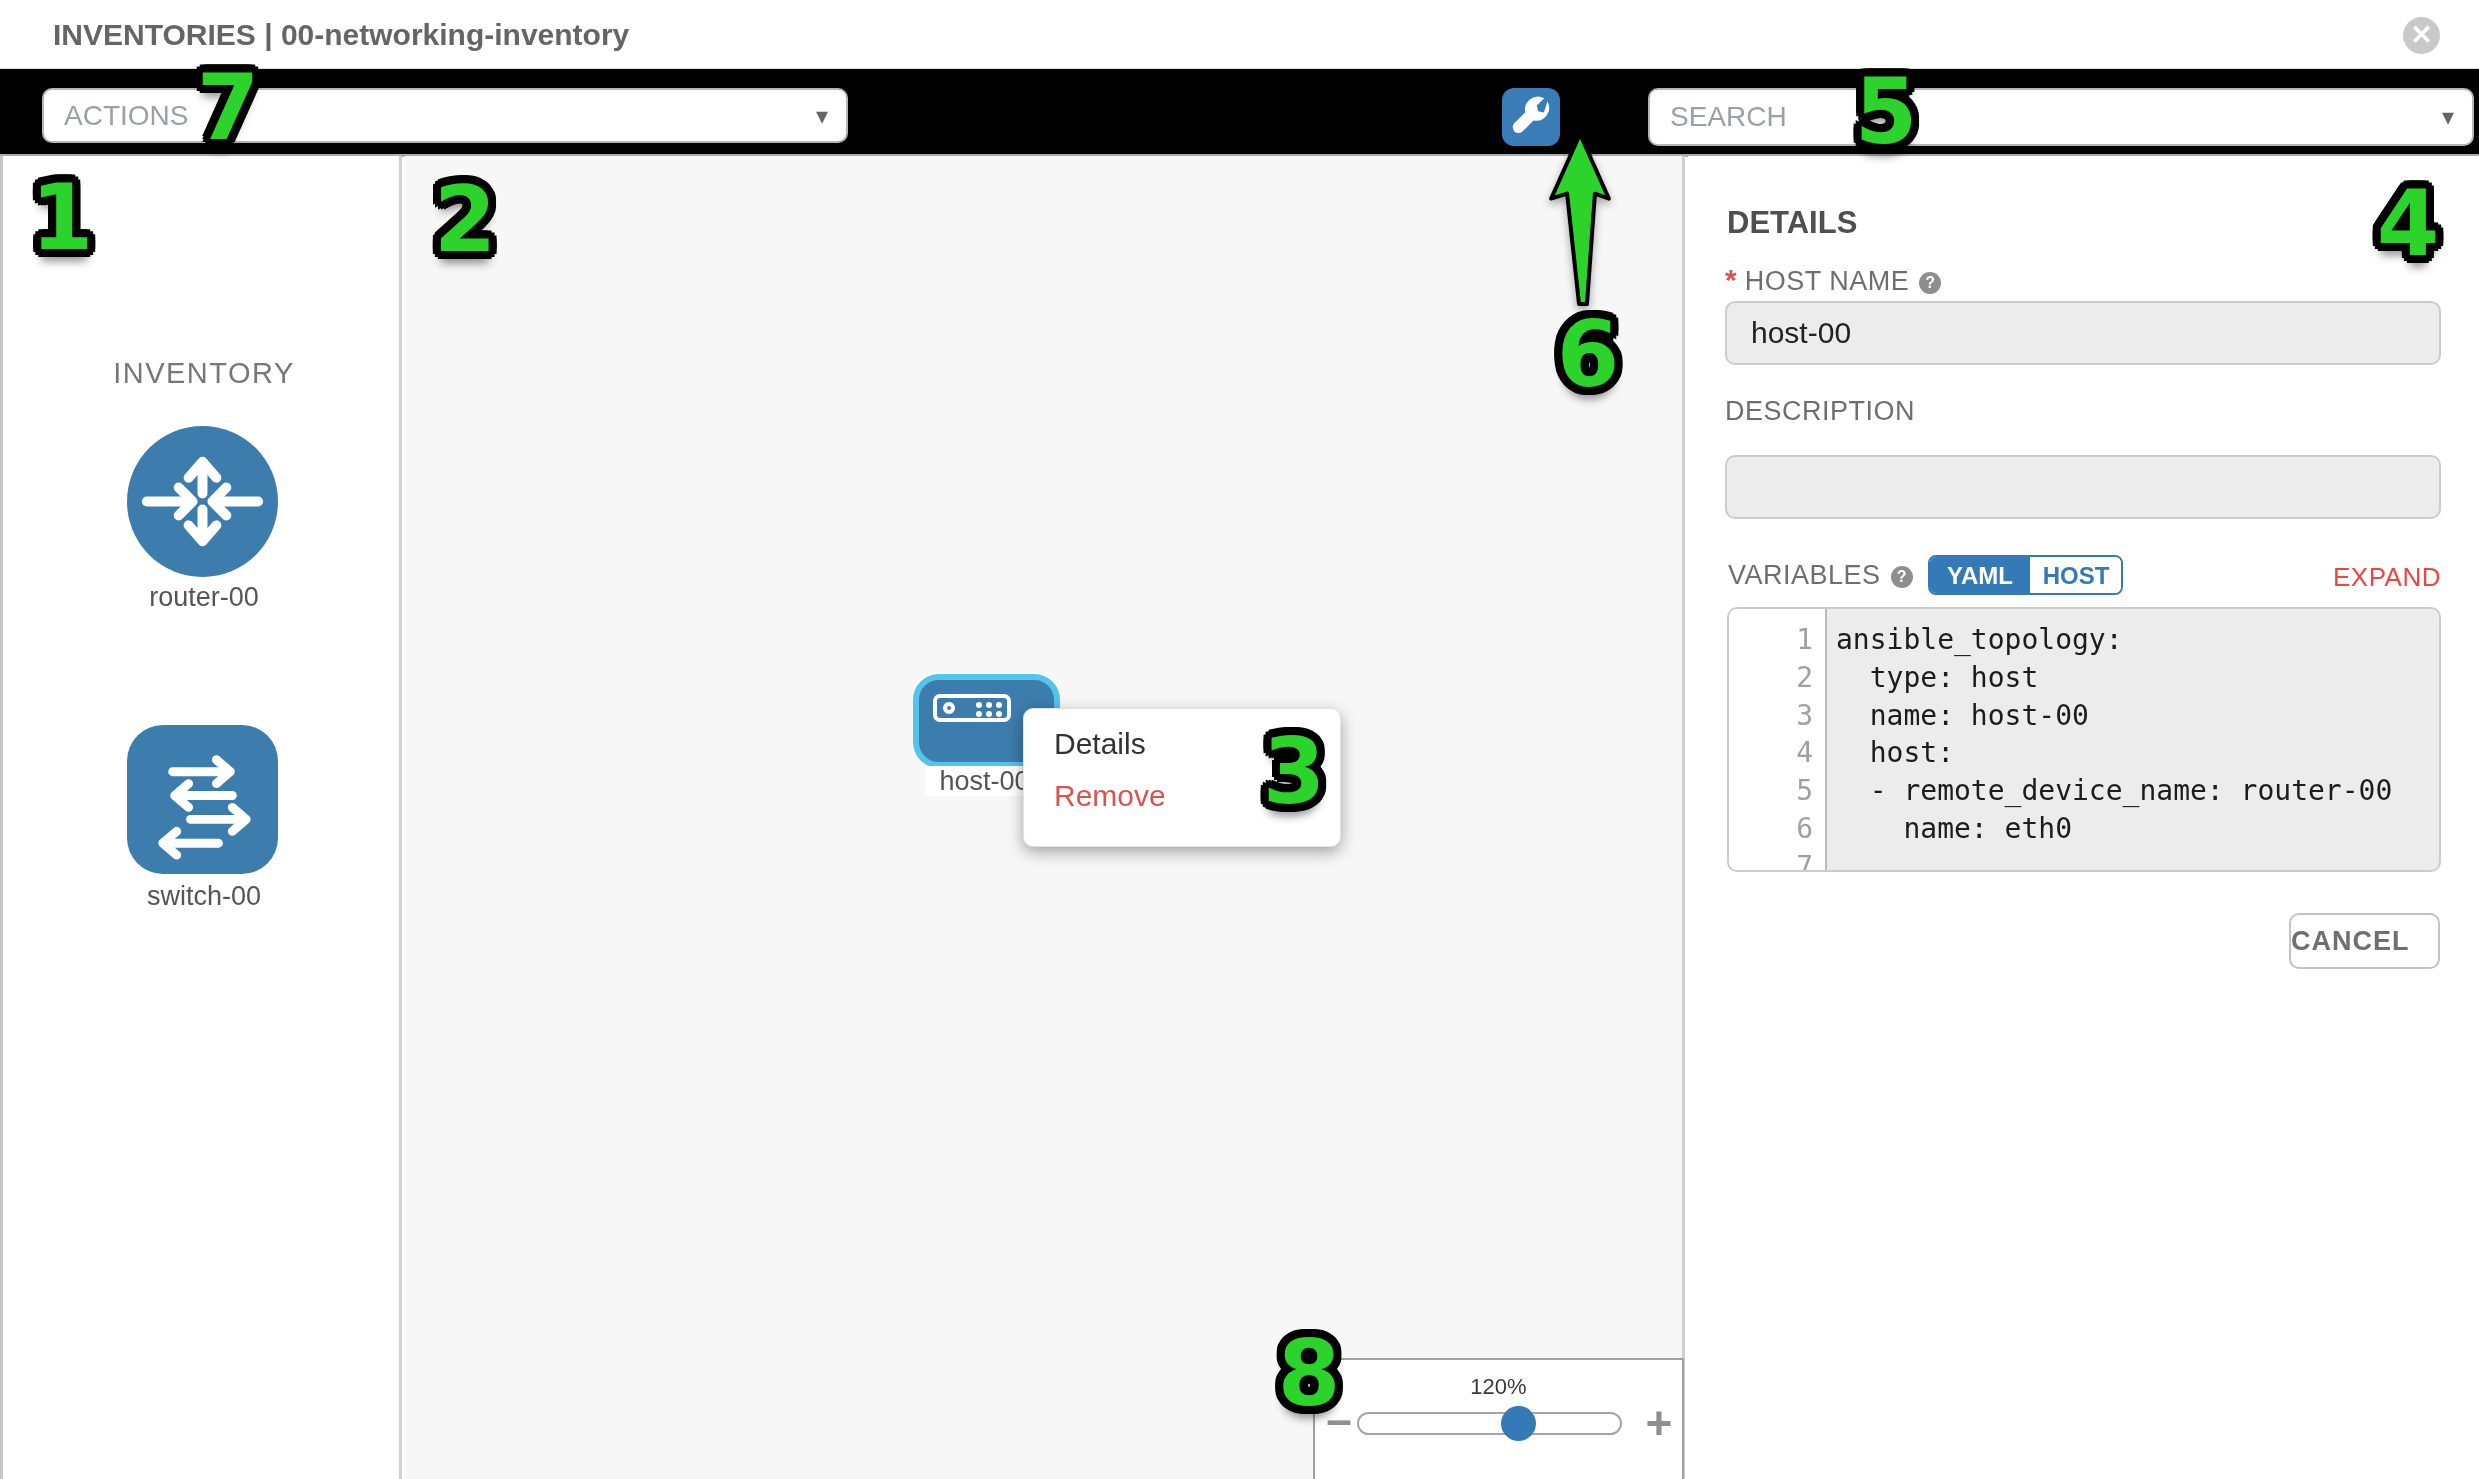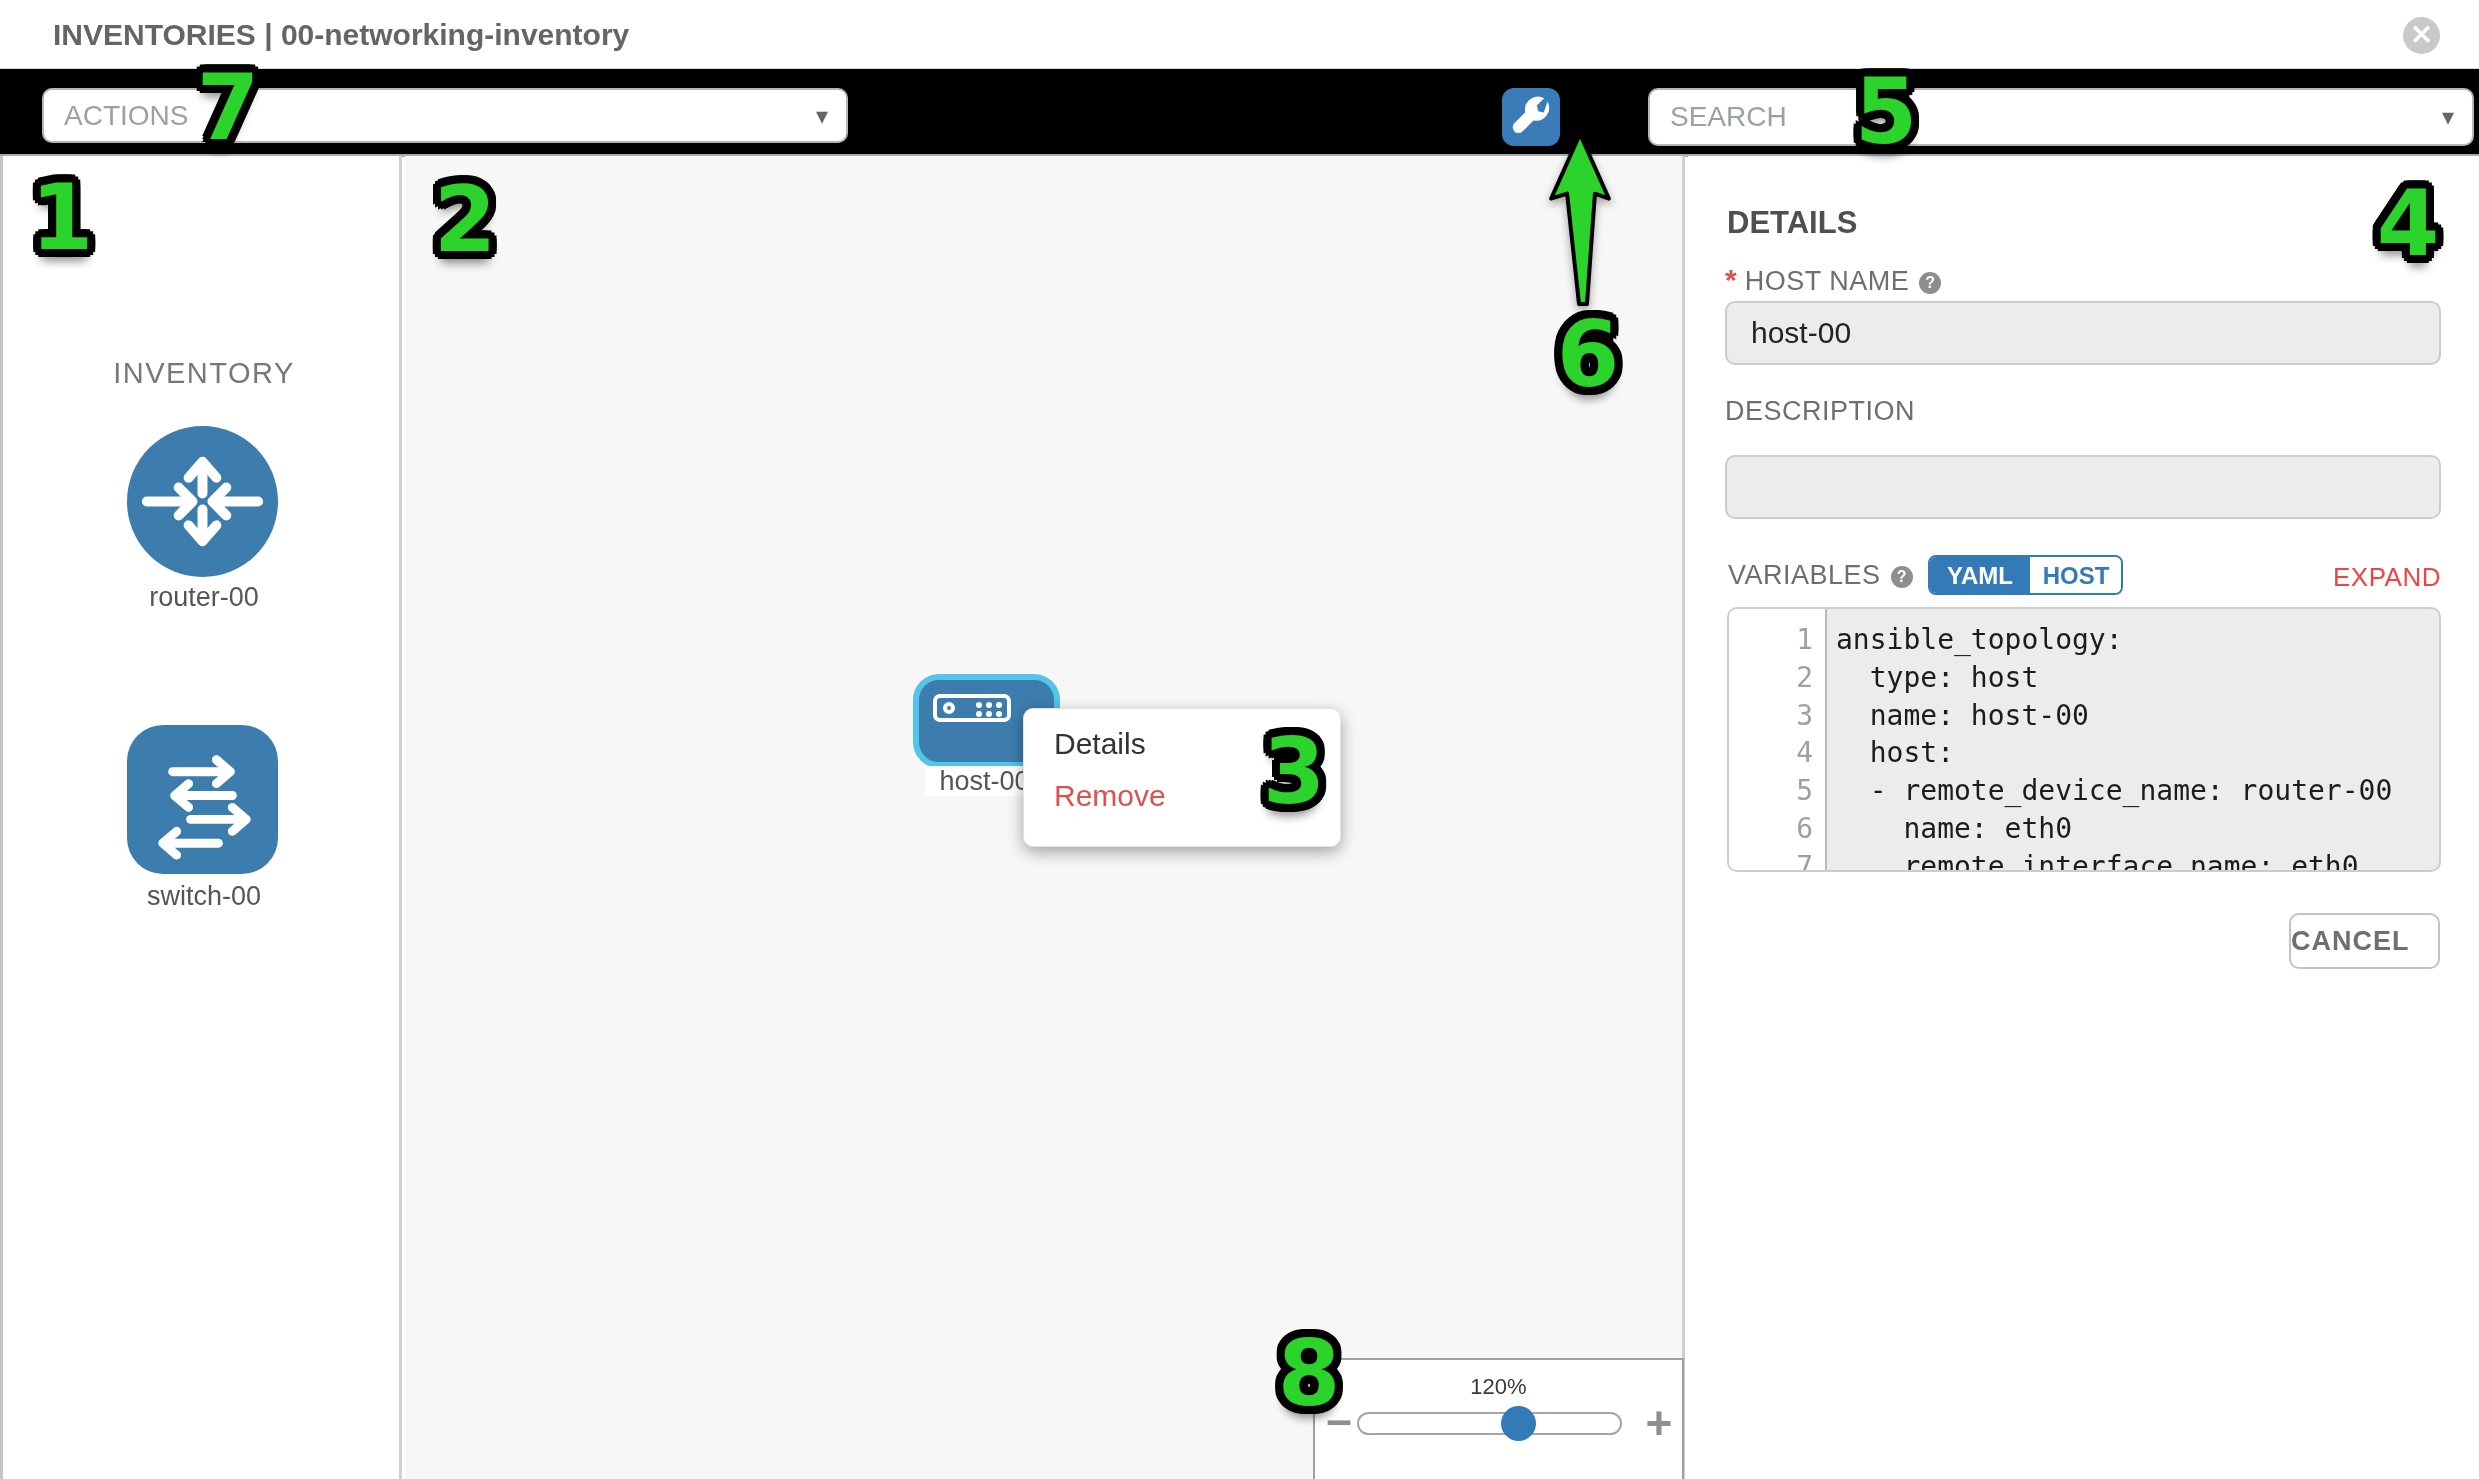--- a/index.html
+++ b/index.html
@@ -248,21 +248,20 @@
     <div class="code-row" style="top:163px;">
         <span class="ln">5</span>
         <span class="cl">  - remote_device_name: router-00</span>
       </div>
     <div class="code-row" style="top:201px;">
         <span class="ln">6</span>
         <span class="cl">    name: eth0</span>
       </div>
     <div class="code-row" style="top:239px;">
         <span class="ln">7</span>
-        <span class="cl">    remote_interface_name: eth0</span>
       </div>
   </div>
 
   <div id="cancel-btn">CANCEL</div>
 </div>
 
 <span class="ann" style="left:62px;   top:217px;">1</span>
 <span class="ann" style="left:465px;  top:219px;">2</span>
 <span class="ann" style="left:1294px; top:771px;">3</span>
 <span class="ann" style="left:2408px; top:223px;">4</span>

